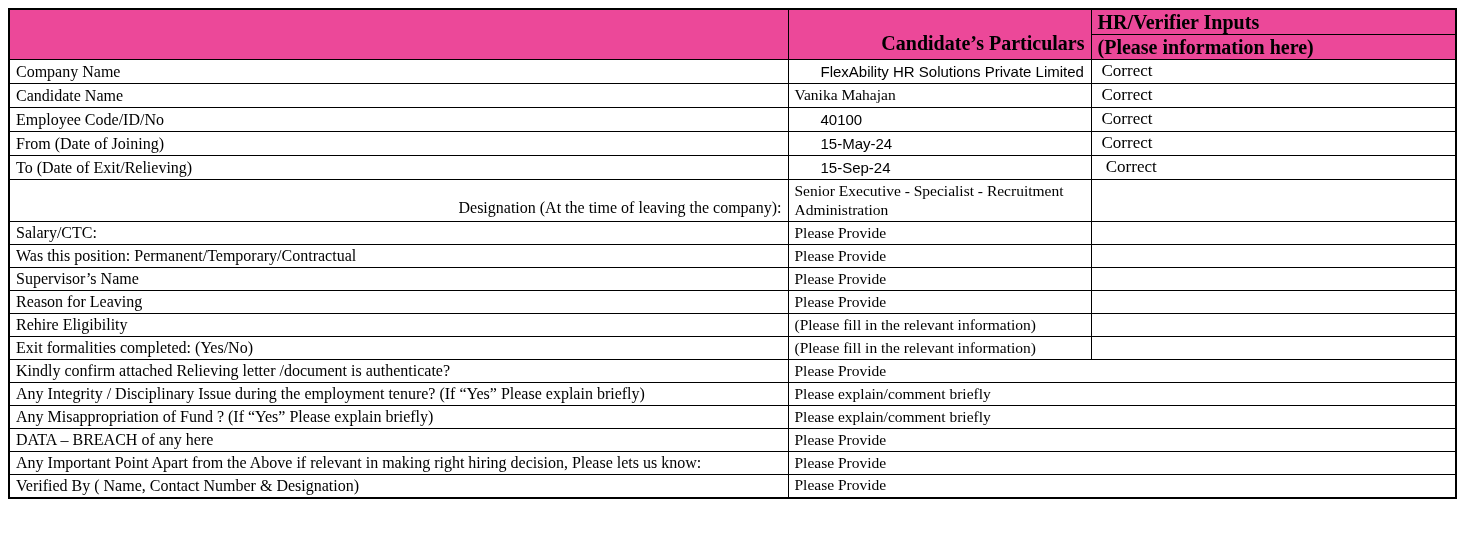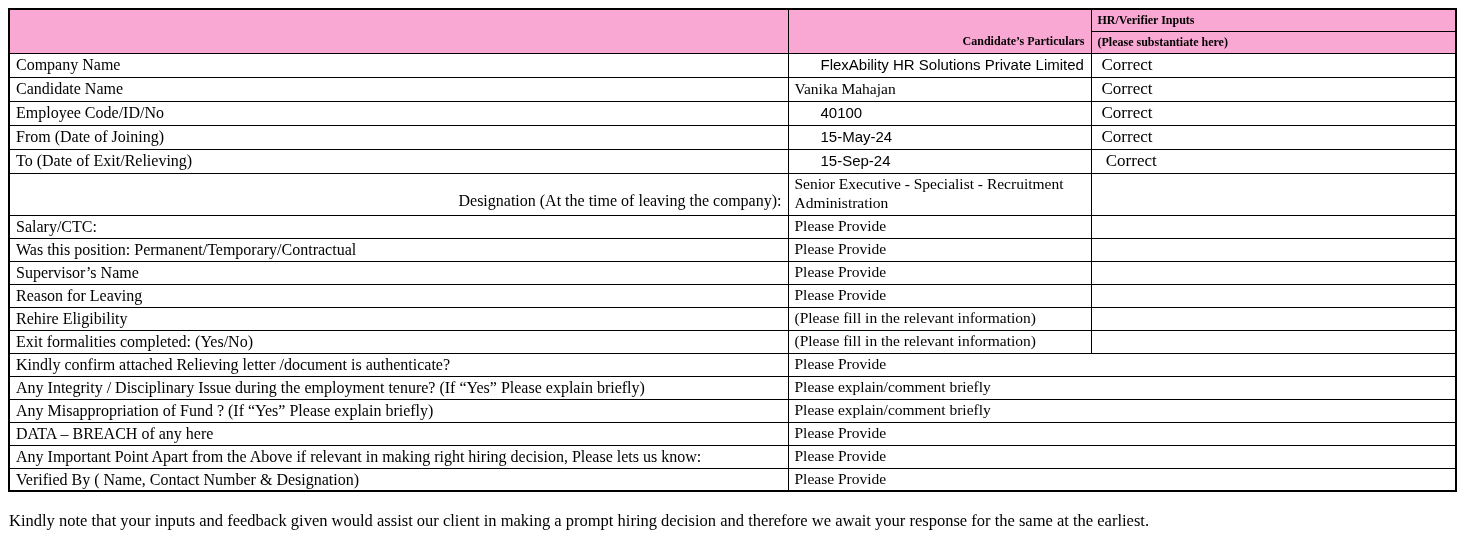--- a/index.html
+++ b/index.html
@@ -3,21 +3,21 @@
 <meta charset="utf-8">
 <style>
   html,body{margin:0;padding:0;background:#ffffff;color:#000;}
   .page{width:1455px;padding:8px 0 0 8px;font-family:"Liberation Serif",serif;}
   table.vtable{table-layout:fixed;width:1447px;border-collapse:collapse;border:2px solid #000;background:#fff;}
   td{border:1.5px solid #000;padding:0 6px;font-family:"Liberation Serif",serif;font-size:16px;line-height:1.2;vertical-align:middle;overflow:hidden;}
   tr.r-hdr{height:22px;}
   tr.r-std{height:24px;margin-left:8px;}
   tr.r-mid{height:23px;}
   tr.r-tall{height:42px;}
-  .hdr-cell{background:#f9a8d4;font-weight:700;font-size:12px;}
+  .hdr-cell{background:#ec4899;font-weight:700;font-size:20px;}
   .vbottom{vertical-align:bottom;padding-bottom:4px;text-align:right;}
   .lbl{font-size:16px;}
   .bold{font-weight:400;}
   .val{font-size:15.5px;}
   .sans{font-family:"Liberation Sans",sans-serif;font-size:15px;padding-left:32px;}
   .verif{font-size:17px;padding-left:10px;vertical-align:top;padding-top:1px;}
   .note{font-size:16.5px;margin:19px 0 0 1px;white-space:nowrap;}
 </style>
 </head>
 <body>
@@ -29,21 +29,21 @@
       <col style="width:303px">
       <col style="width:365px">
     </colgroup>
     <tbody>
       <tr class="r-hdr">
         <td rowspan="2" class="hdr-cell"></td>
         <td rowspan="2" class="hdr-cell vbottom">Candidate’s Particulars</td>
         <td class="hdr-cell">HR/Verifier Inputs</td>
       </tr>
       <tr class="r-hdr">
-        <td class="hdr-cell">(Please substantiate here)</td>
+        <td class="hdr-cell">(Please information here)</td>
       </tr>
 
       <tr class="r-std">
         <td class="lbl">Company Name</td>
         <td class="val sans">FlexAbility HR Solutions Private Limited</td>
         <td class="verif">Correct</td>
       </tr>
       <tr class="r-std">
         <td class="lbl">Candidate Name</td>
         <td class="val">Vanika Mahajan</td>
@@ -120,14 +120,13 @@
         <td class="lbl bold">Any Important Point Apart from the Above if relevant in making right hiring decision, Please lets us know:</td>
         <td class="val" colspan="2">Please Provide</td>
       </tr>
       <tr class="r-mid">
         <td class="lbl">Verified By ( Name, Contact Number &amp; Designation)</td>
         <td class="val" colspan="2">Please Provide</td>
       </tr>
     </tbody>
   </table>
 
-  <p class="note">Kindly note that your inputs and feedback given would assist our client in making a prompt hiring decision and therefore we await your response for the same at the earliest.</p>
 </div>
 
 </body></html>

